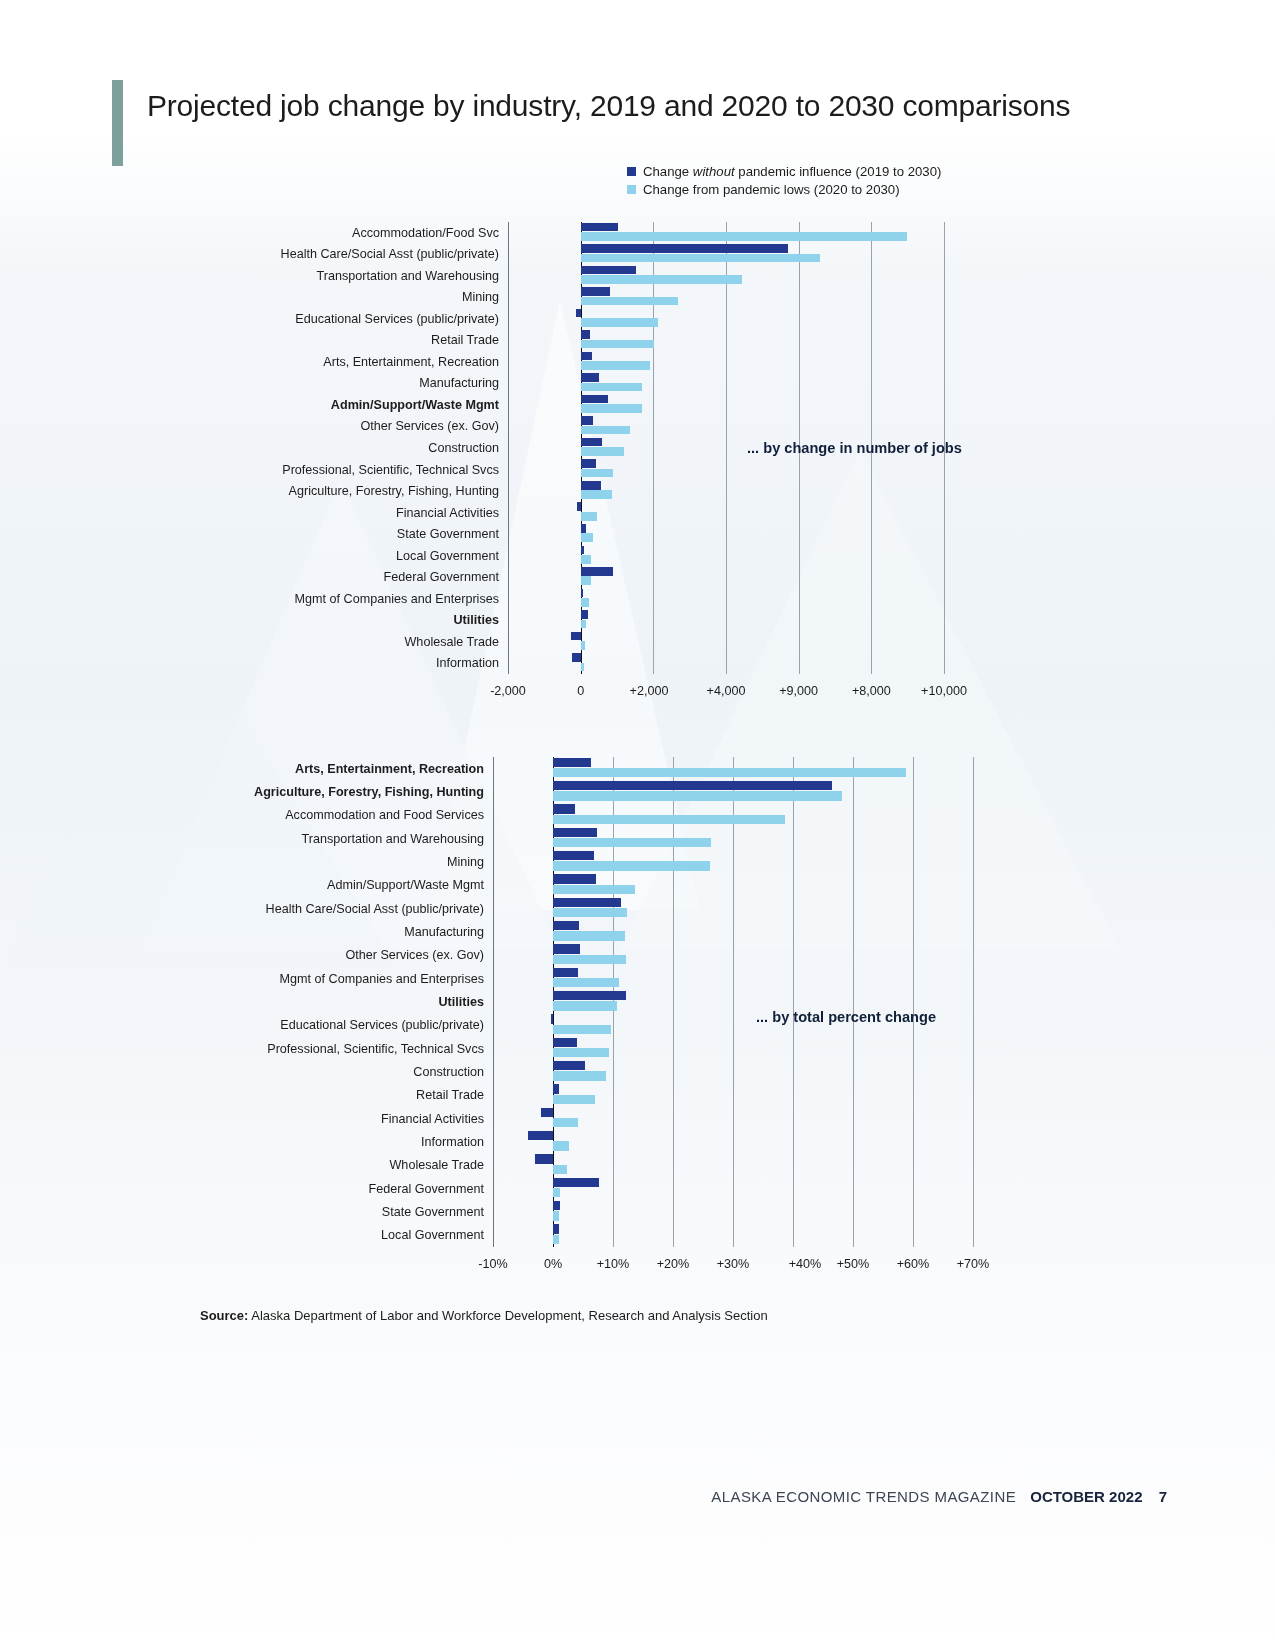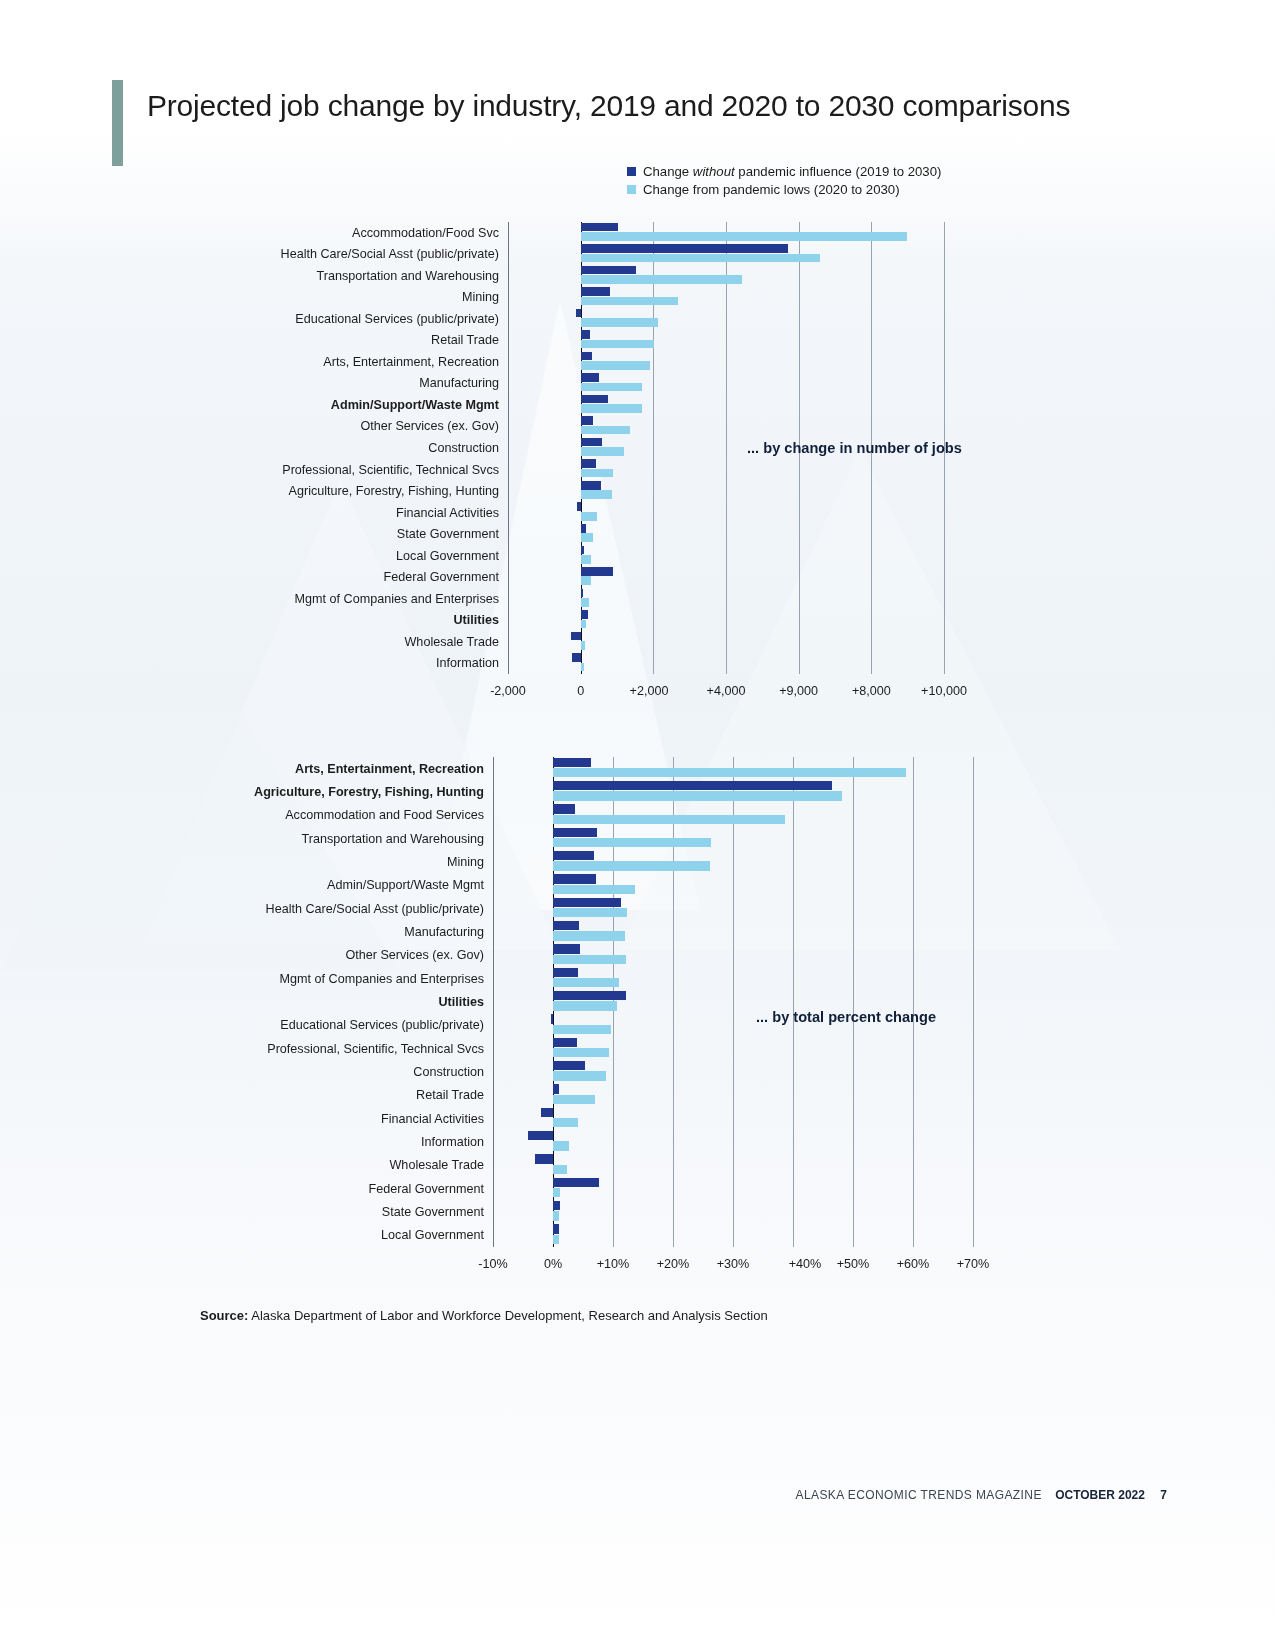--- a/index.html
+++ b/index.html
@@ -60,21 +60,21 @@
     white-space:nowrap;
   }
   .axis-caption { position:absolute; font-size:14.6px; font-weight:bold; color:#10203a; white-space:nowrap; }
 
   
   .source {
     position:absolute; left:200px; top:1308px; font-size:13px; color:#1c1c1c; white-space:nowrap;
   }
   .source b { font-weight:bold; }
   .footer {
-    position:absolute; right:108px; top:1488px; font-size:12px; color:#3b4553; white-space:nowrap;
+    position:absolute; right:108px; top:1488px; font-size:15px; color:#3b4553; white-space:nowrap;
   }
   .footer .mag { letter-spacing:.4px; }
   .footer .date { font-weight:bold; color:#17233a; margin-left:10px; }
   .footer .pg { font-weight:bold; color:#17233a; margin-left:12px; }
 </style>
 </head>
 <body>
 
 <div class="bg-wash"></div>
 <svg class="bg-mtn" viewBox="0 0 1275 900" preserveAspectRatio="none">

